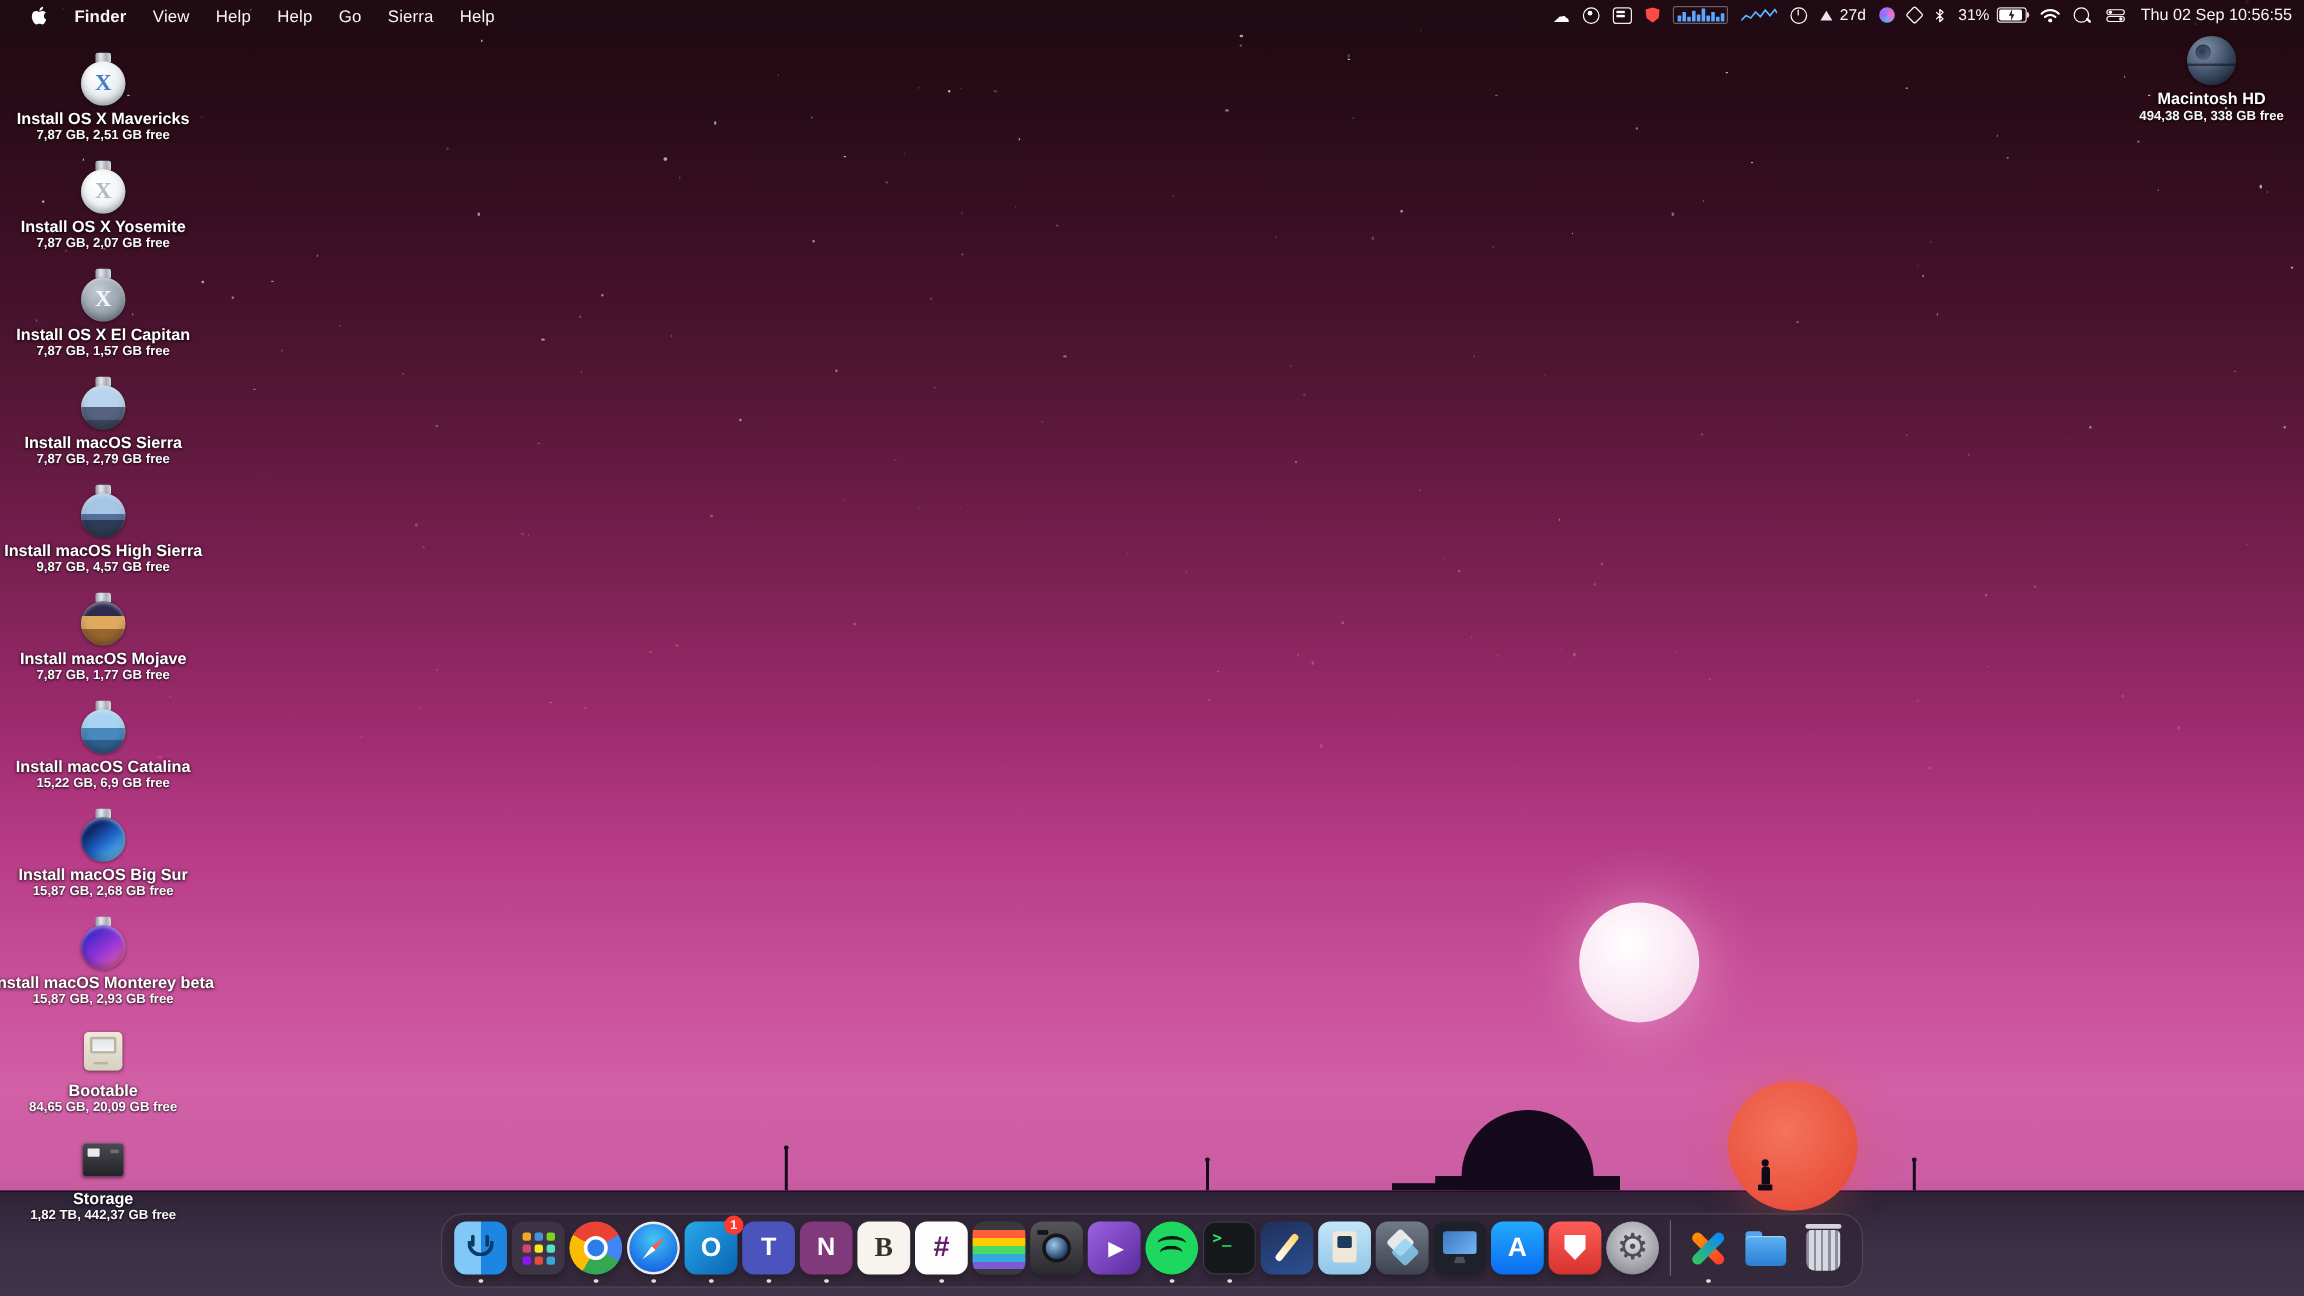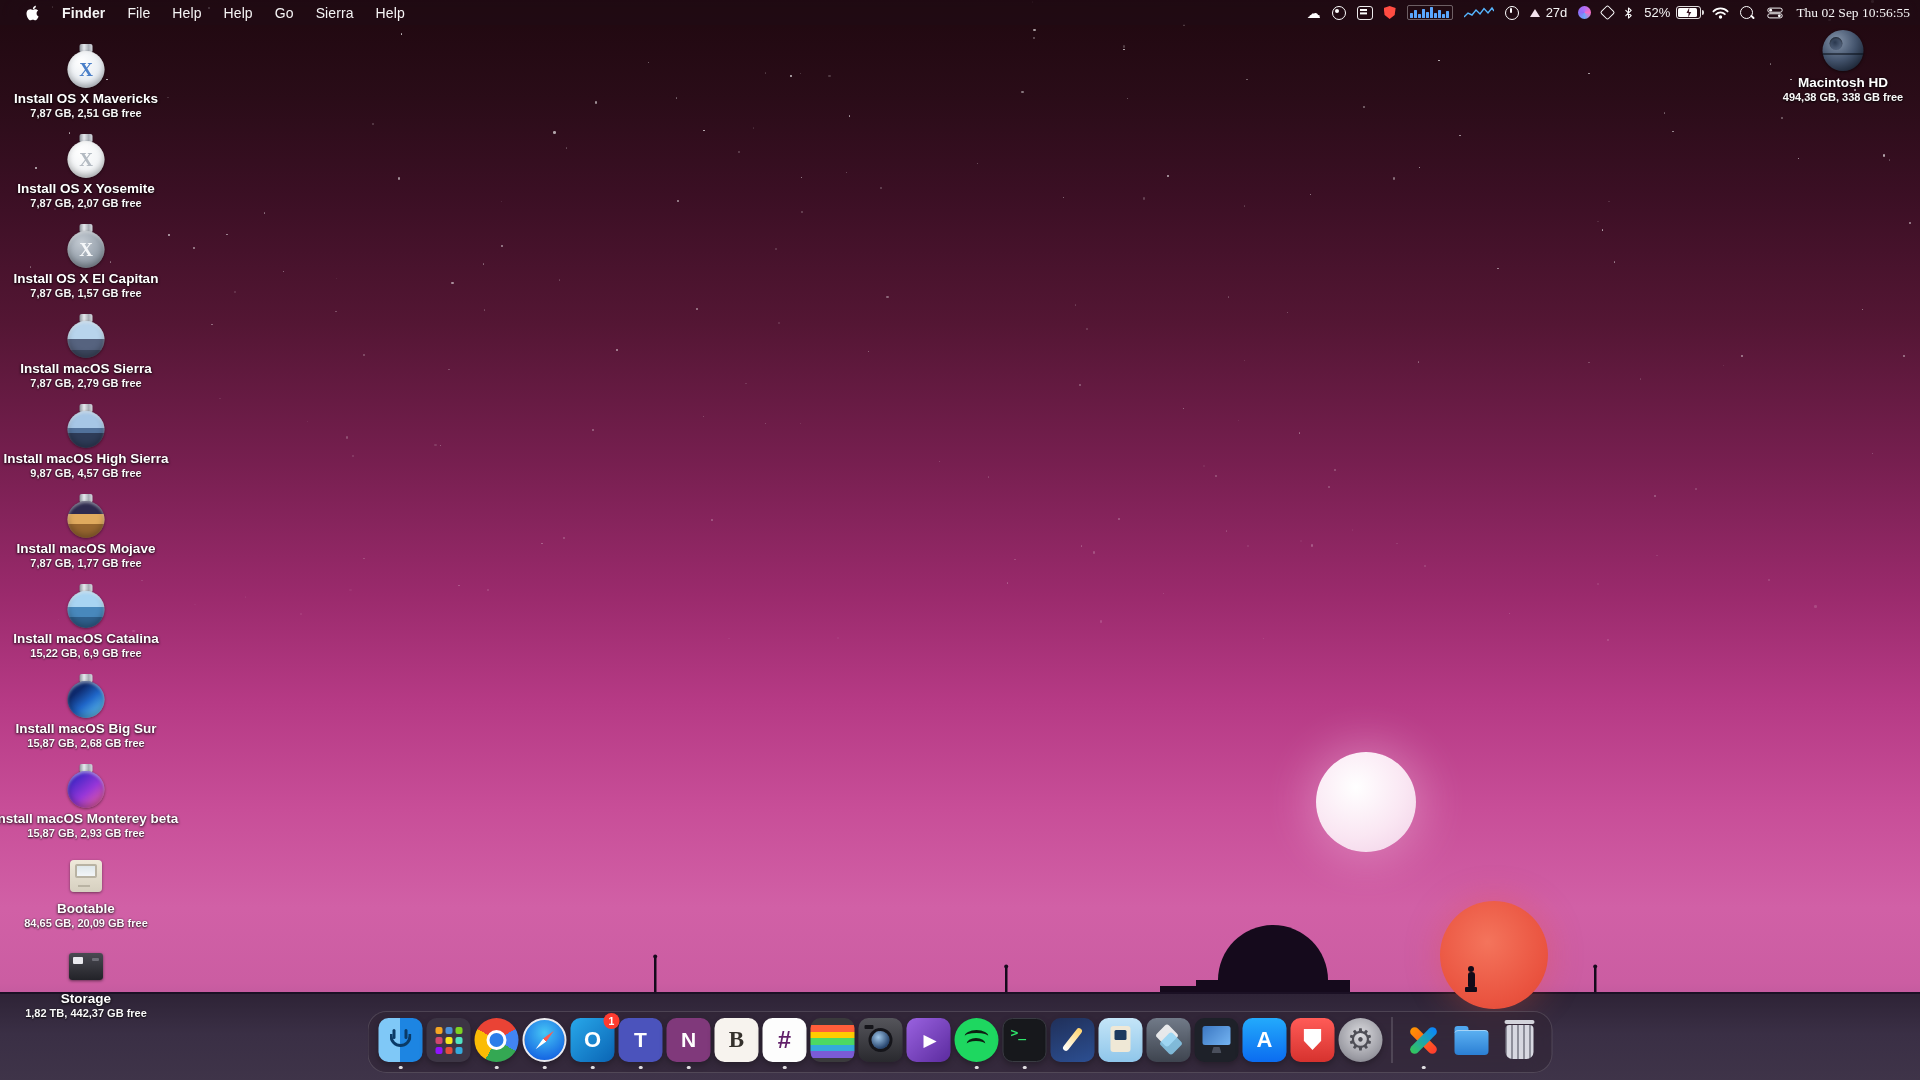--- a/index.html
+++ b/index.html
@@ -60,21 +60,21 @@
   .st-diamond{width:9px;height:9px;border:1.5px solid #fff;transform:rotate(45deg);border-radius:2px;}
   .st-pct{font-size:13px;}
   .batt{position:relative;width:23px;height:11px;border:1px solid rgba(255,255,255,.85);border-radius:3px;margin-left:-5px;}
   .batt .fill{position:absolute;left:1px;top:1px;bottom:1px;width:19px;background:#fff;border-radius:1.5px;}
   .batt .tip{position:absolute;right:-3.5px;top:3px;width:2px;height:5px;background:rgba(255,255,255,.85);border-radius:0 2px 2px 0;}
   .batt .bolt{position:absolute;left:8px;top:.5px;width:7px;height:10px;background:#3a1625;
     clip-path:polygon(56% 0,16% 56%,46% 56%,40% 100%,84% 44%,52% 44%);}
   .st-spot{width:11px;height:11px;border:1.7px solid #fff;border-radius:50%;position:relative;margin-right:3px;}
   .st-spot::after{content:"";position:absolute;left:9px;top:9px;width:5px;height:1.8px;background:#fff;
     border-radius:1px;transform:rotate(45deg);}
-  .mb-clock{font-size:13.5px;white-space:pre;padding-left:2px;font-family:Liberation Serif, serif;}
+  .mb-clock{font-size:13.5px;white-space:pre;padding-left:2px;}
 
   
   .dv{position:absolute;z-index:6;width:220px;left:-24px;text-align:center;color:#fff;cursor:default;}
   .dv-ic{height:46px;position:relative;margin-bottom:1px;}
   .cap{position:absolute;left:50%;top:0;transform:translateX(-50%);width:13px;height:8px;
     border-radius:2px 2px 1px 1px;box-shadow:0 1px 1px rgba(0,0,0,.35);
     background:linear-gradient(90deg,#8e949c,#e6e9ee 35%,#a8aeb6 70%,#d5d9df);}
   .ball{position:absolute;left:50%;top:7px;transform:translateX(-50%);width:37px;height:37px;border-radius:50%;
     box-shadow:inset 0 -3px 6px rgba(0,0,0,.28),inset 0 2px 3px rgba(255,255,255,.45),0 1px 3px rgba(0,0,0,.45);
     display:flex;align-items:center;justify-content:center;}
@@ -414,21 +414,21 @@
 
   <div class="menubar">
     <div class="mb-left">
       <span class="mb-apple">
         <svg width="13" height="16" viewBox="0 0 14 17" fill="#fff">
           <path d="M11.38 8.97c-.02-2.02 1.65-2.99 1.72-3.04-.94-1.37-2.4-1.56-2.92-1.58-1.24-.13-2.42.73-3.05.73-.63 0-1.6-.71-2.63-.69-1.35.02-2.6.79-3.3 2-1.41 2.44-.36 6.05 1.01 8.03.67.97 1.47 2.06 2.52 2.02 1.01-.04 1.39-.65 2.61-.65 1.22 0 1.56.65 2.63.63 1.09-.02 1.78-.99 2.44-1.96.77-1.12 1.09-2.21 1.11-2.27-.02-.01-2.12-.81-2.14-3.22z"></path>
           <path d="M9.84 3.12c.56-.68.94-1.62.83-2.56-.81.03-1.79.54-2.37 1.22-.52.6-.97 1.56-.85 2.48.9.07 1.82-.46 2.39-1.14z"></path>
         </svg>
       </span>
       <span class="mb-item mb-app">Finder</span>
-      <span class="mb-item">File</span>
+      <span class="mb-item">View</span>
       <span class="mb-item">Help</span>
       <span class="mb-item">Help</span>
       <span class="mb-item">Go</span>
       <span class="mb-item">Sierra</span>
       <span class="mb-item">Help</span>
     </div>
     <div class="mb-right">
       <span class="st st-cloud">☁</span>
       <span class="st st-circle"></span>
       <span class="st st-widget"></span>
@@ -453,21 +453,21 @@
       <span class="st st-gauge"></span>
       <span class="st st-tri"></span>
       <span class="st st-days">27d</span>
       <span class="st st-orb"></span>
       <span class="st st-diamond"></span>
       <span class="st">
         <svg width="9" height="14" viewBox="0 0 10 14">
           <path d="M2 4 L8 10 L5 12.6 L5 1.4 L8 4 L2 10" stroke="#fff" stroke-width="1.2" fill="none" stroke-linejoin="round" stroke-linecap="round"></path>
         </svg>
       </span>
-      <span class="st st-pct">52%</span>
+      <span class="st st-pct">31%</span>
       <span class="batt">
         <i class="fill"></i>
           <i class="tip"></i>
           <i class="bolt"></i>
       </span>
       <span class="st">
         <svg width="17" height="13" viewBox="0 0 16 12">
           <path d="M1.3 5 C5 1.2 11 1.2 14.7 5" stroke="#fff" stroke-width="1.7" fill="none" stroke-linecap="round"></path>
           <path d="M3.9 7.6 C6.2 5.3 9.8 5.3 12.1 7.6" stroke="#fff" stroke-width="1.7" fill="none" stroke-linecap="round"></path>
           <circle cx="8" cy="10.3" r="1.6" fill="#fff"></circle>

